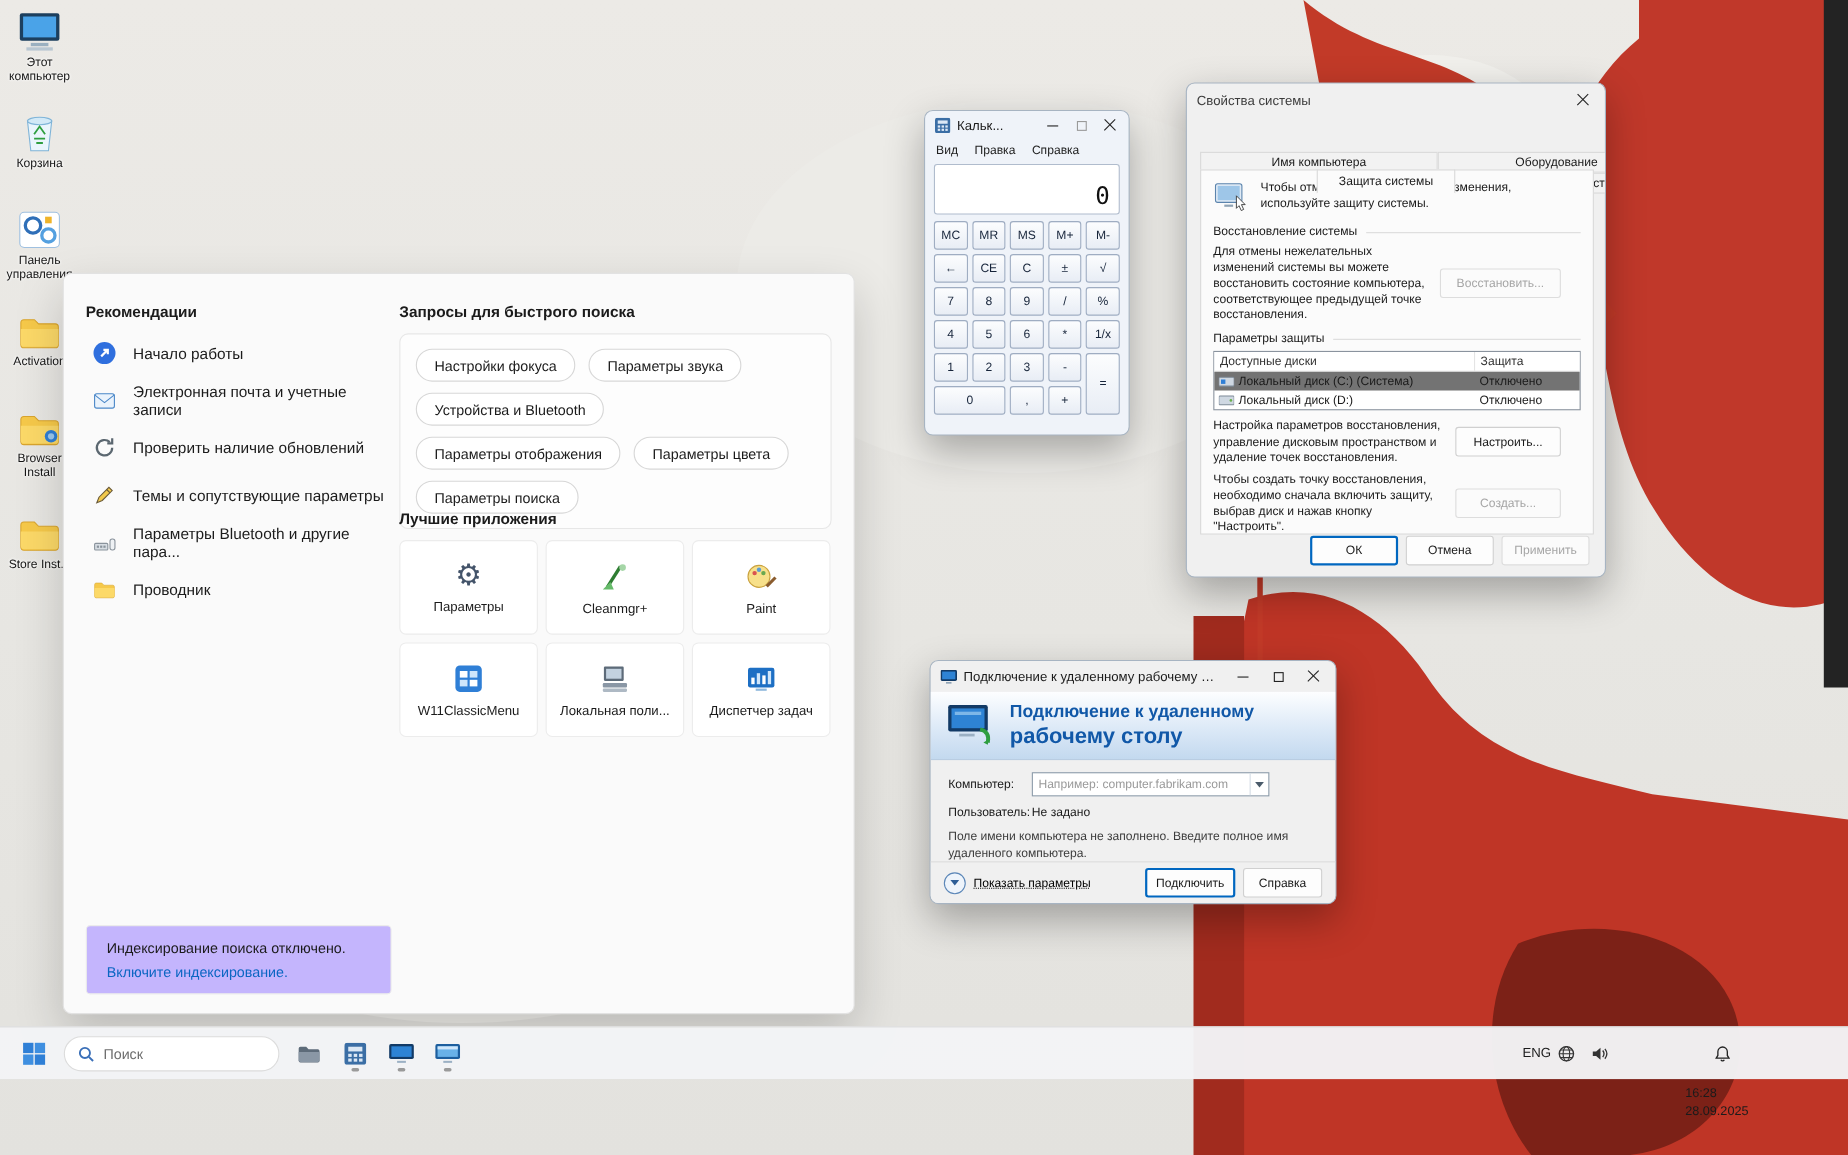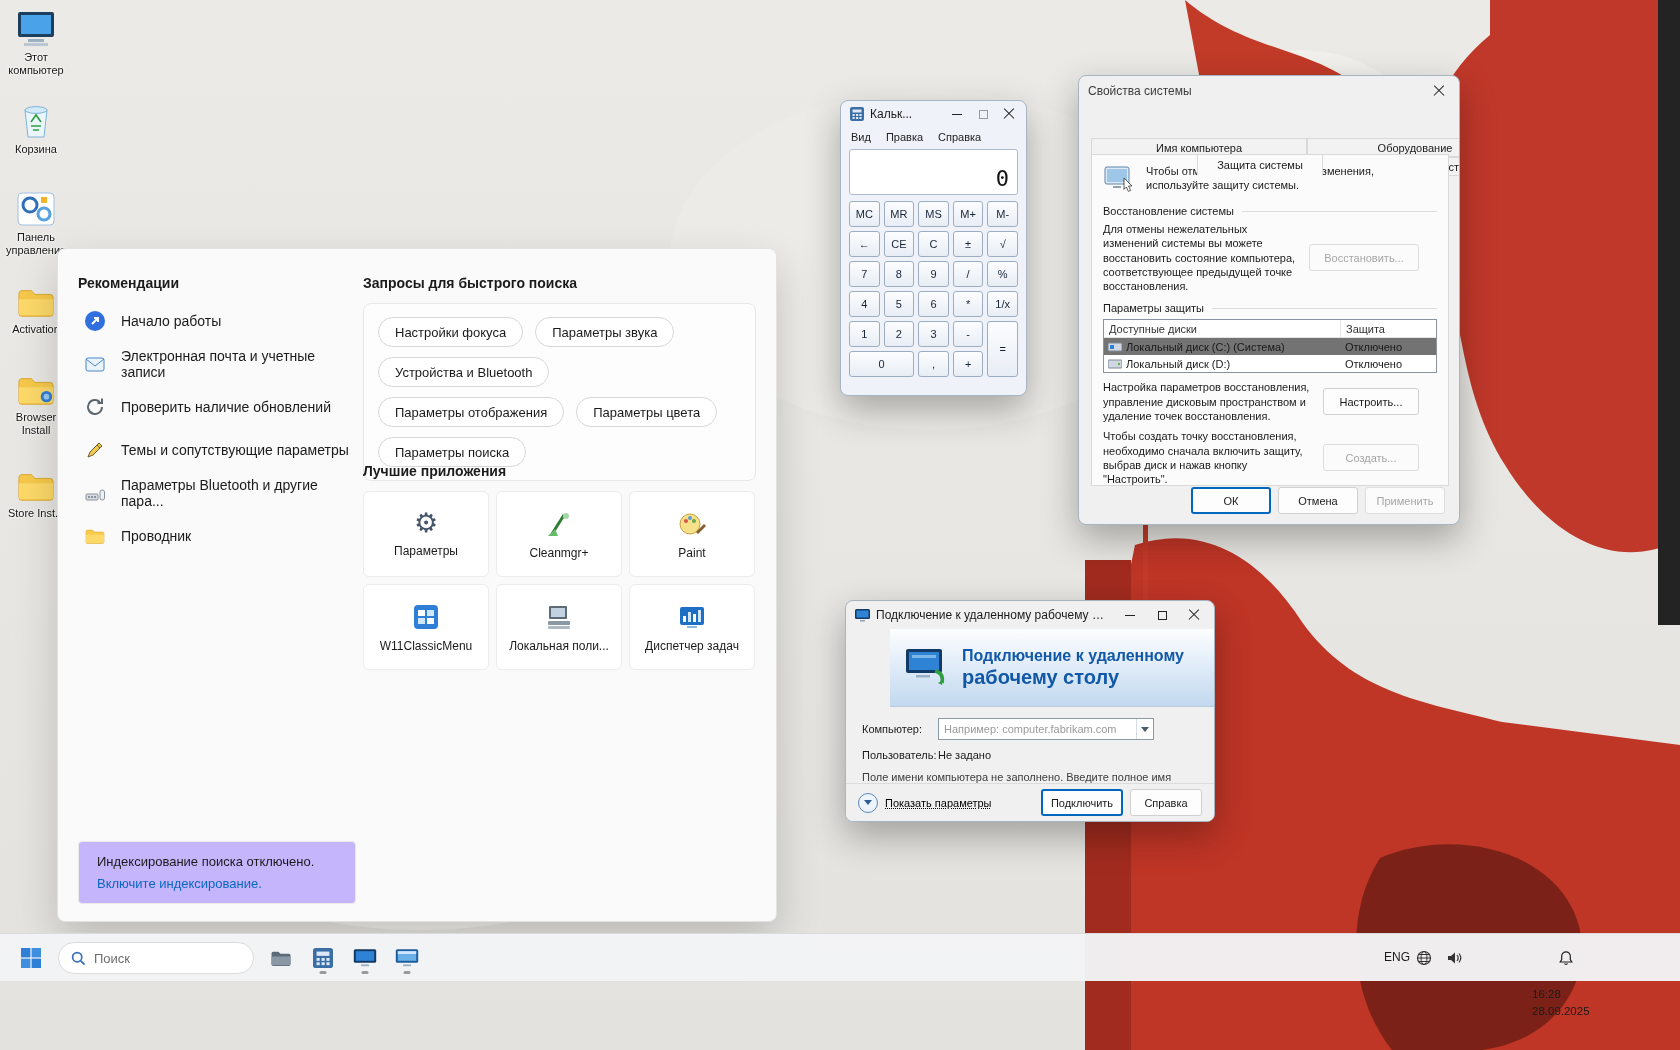--- a/index.html
+++ b/index.html
@@ -88,22 +88,22 @@
   .col-name{ flex:1; } .col-status{ width:96px; border-left:1px solid #e4e4e4; }
   .sp-drive { display:flex; height:17px; align-items:center; cursor:pointer; }
   .sp-drive.sel { background:#737373; }
   .sp-drive .nm { flex:1; display:flex; align-items:center; gap:4px; padding-left:4px; }
   .sp-drive .st { width:96px; padding-left:5px; }
   .sp-footer { position:absolute; left:0; right:14px; bottom:10px; display:flex; justify-content:flex-end; gap:7px; }
 
   
   .rdp { left:845px; top:600px; width:370px; height:222px; z-index:30; font-size:11px; }
   .rdp .titlebar { height:28px; }
-  .rdp-banner { height:78px; background:linear-gradient(180deg,#fefeff,#dcc 0) ; background:linear-gradient(180deg,#fdfeff,#dce9f7 55%,#c3d9ef);
-                border-bottom:1px solid #b9cde2; display:flex; align-items:center; gap:12px; padding:0 14px;margin-left:44px; }
+  .rdp-banner { height:62px; background:linear-gradient(180deg,#fefeff,#dcc 0) ; background:linear-gradient(180deg,#fdfeff,#dce9f7 55%,#c3d9ef);
+                border-bottom:1px solid #b9cde2; display:flex; align-items:center; gap:12px; padding:0 14px; }
   .rdp-banner .l1 { font-size:16px; font-weight:600; color:#1158a8; line-height:1.15; }
   .rdp-banner .l2 { font-size:20px; font-weight:800; color:#1158a8; line-height:1.1; }
   .rdp-body { padding:11px 16px 0; color:#1a1a1a; }
   .rdp-row { display:flex; align-items:center; margin-bottom:9px; }
   .rdp-row .lbl { width:76px; }
   .combo { display:flex; width:216px; height:22px; border:1px solid #8a9aa8; background:#fff; }
   .combo input { flex:1; border:0; outline:none; font-size:11px; padding:0 5px; color:#222; background:transparent;
                  font-family:"Liberation Sans", sans-serif;}
   .combo input::placeholder { color:#9a9a9a; }
   .combo-arrow { width:17px; border-left:1px solid #d5dde5; display:flex; align-items:center; justify-content:center; cursor:pointer;}

